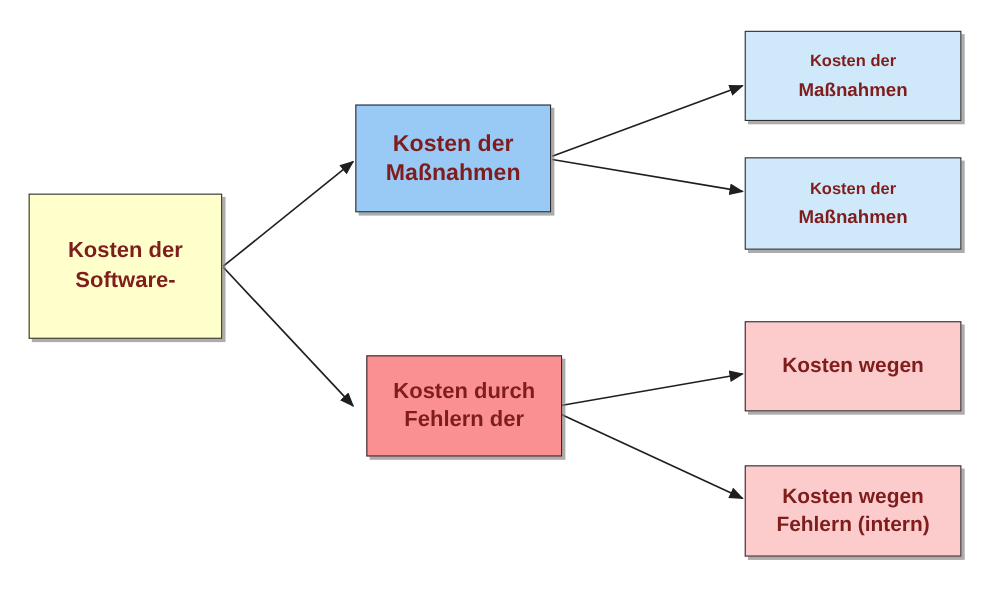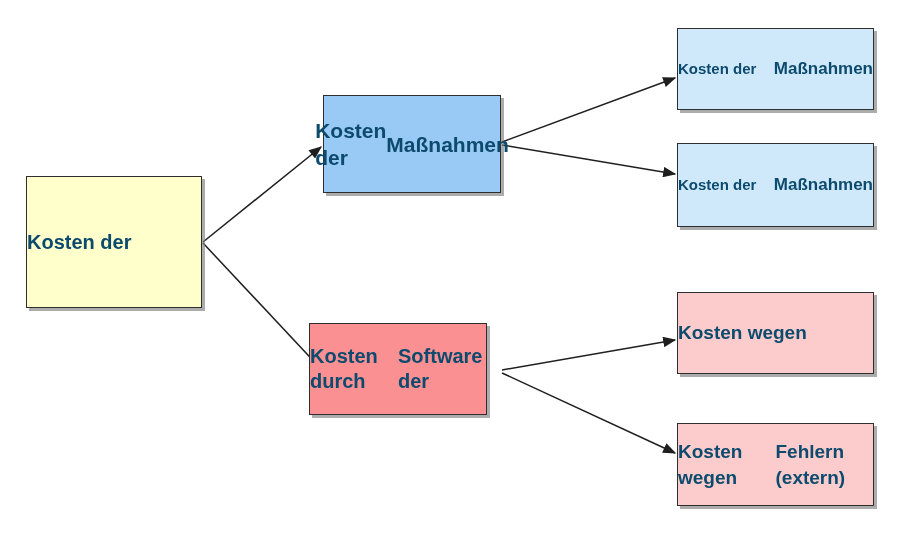--- a/index.html
+++ b/index.html
@@ -15,40 +15,41 @@
     position: absolute;
     left: 0; top: 0;
     width: 914px; height: 540px;
   }
   .node {
     position: absolute;
     box-sizing: border-box;
     border: 1.5px solid #2e2e2e;
     box-shadow: 3px 3px 0 rgba(128,128,128,0.65);
     display: flex;
-    flex-direction: row;
+    flex-direction: column;
     align-items: center;
     justify-content: center;
+    text-align: center;
     font-weight: bold;
-    color: #0c4a6e;
+    color: #7f1d1d;
   }
   .node div { width: 100%; }
 
   .node-root {
     left: 26px; top: 176px; width: 176px; height: 132px;
     background: var(--root-fill, #FFFFCC);
     font-size: 20px; line-height: 27px;
   }
   .node-massnahmen {
     left: 323px; top: 95px; width: 178px; height: 98px;
     background: var(--branch-blue-fill, #99C9F5);
     font-size: 21px; line-height: 27px;
   }
   .node-versagen {
-    left: 309px; top: 323px; width: 178px; height: 92px;
+    left: 333px; top: 323px; width: 178px; height: 92px;
     background: var(--branch-red-fill, #FA9092);
     font-size: 20px; line-height: 25px;
   }
   .node-konstruktiv, .node-analytisch {
     width: 197px;
     background: var(--leaf-blue-fill, #CFE9FA);
     font-size: 17px; line-height: 26px;
   }
   .node-konstruktiv { left: 677px; top: 28px;  height: 82px; }
   .node-analytisch  { left: 677px; top: 143px; height: 84px; }
@@ -83,44 +84,45 @@
     <line x1="203" y1="242" x2="321" y2="147" marker-end="url(#arrowhead)"></line>
     <line x1="203" y1="243" x2="321" y2="369" marker-end="url(#arrowhead)"></line>
     <line x1="502" y1="142" x2="675" y2="78" marker-end="url(#arrowhead)"></line>
     <line x1="502" y1="145" x2="675" y2="174" marker-end="url(#arrowhead)"></line>
     <line x1="502" y1="370" x2="675" y2="340" marker-end="url(#arrowhead)"></line>
     <line x1="502" y1="373" x2="675" y2="453" marker-end="url(#arrowhead)"></line>
   </svg>
 
   <div class="node node-root">
     <div>Kosten der</div>
+    <div>Software-</div>
   </div>
 
   <div class="node node-massnahmen">
     <div>Kosten der</div>
     <div>Maßnahmen</div>
   </div>
 
   <div class="node node-versagen">
     <div>Kosten durch</div>
-    <div>Software der</div>
+    <div>Fehlern der</div>
   </div>
 
   <div class="node node-konstruktiv">
     <div class="line-small">Kosten der</div>
     <div>Maßnahmen</div>
   </div>
 
   <div class="node node-analytisch">
     <div class="line-small">Kosten der</div>
     <div>Maßnahmen</div>
   </div>
 
   <div class="node node-intern">
     <div>Kosten wegen</div>
   </div>
 
   <div class="node node-extern">
     <div>Kosten wegen</div>
-    <div>Fehlern (extern)</div>
+    <div>Fehlern (intern)</div>
   </div>
 
 </div>
 
 </body></html>

